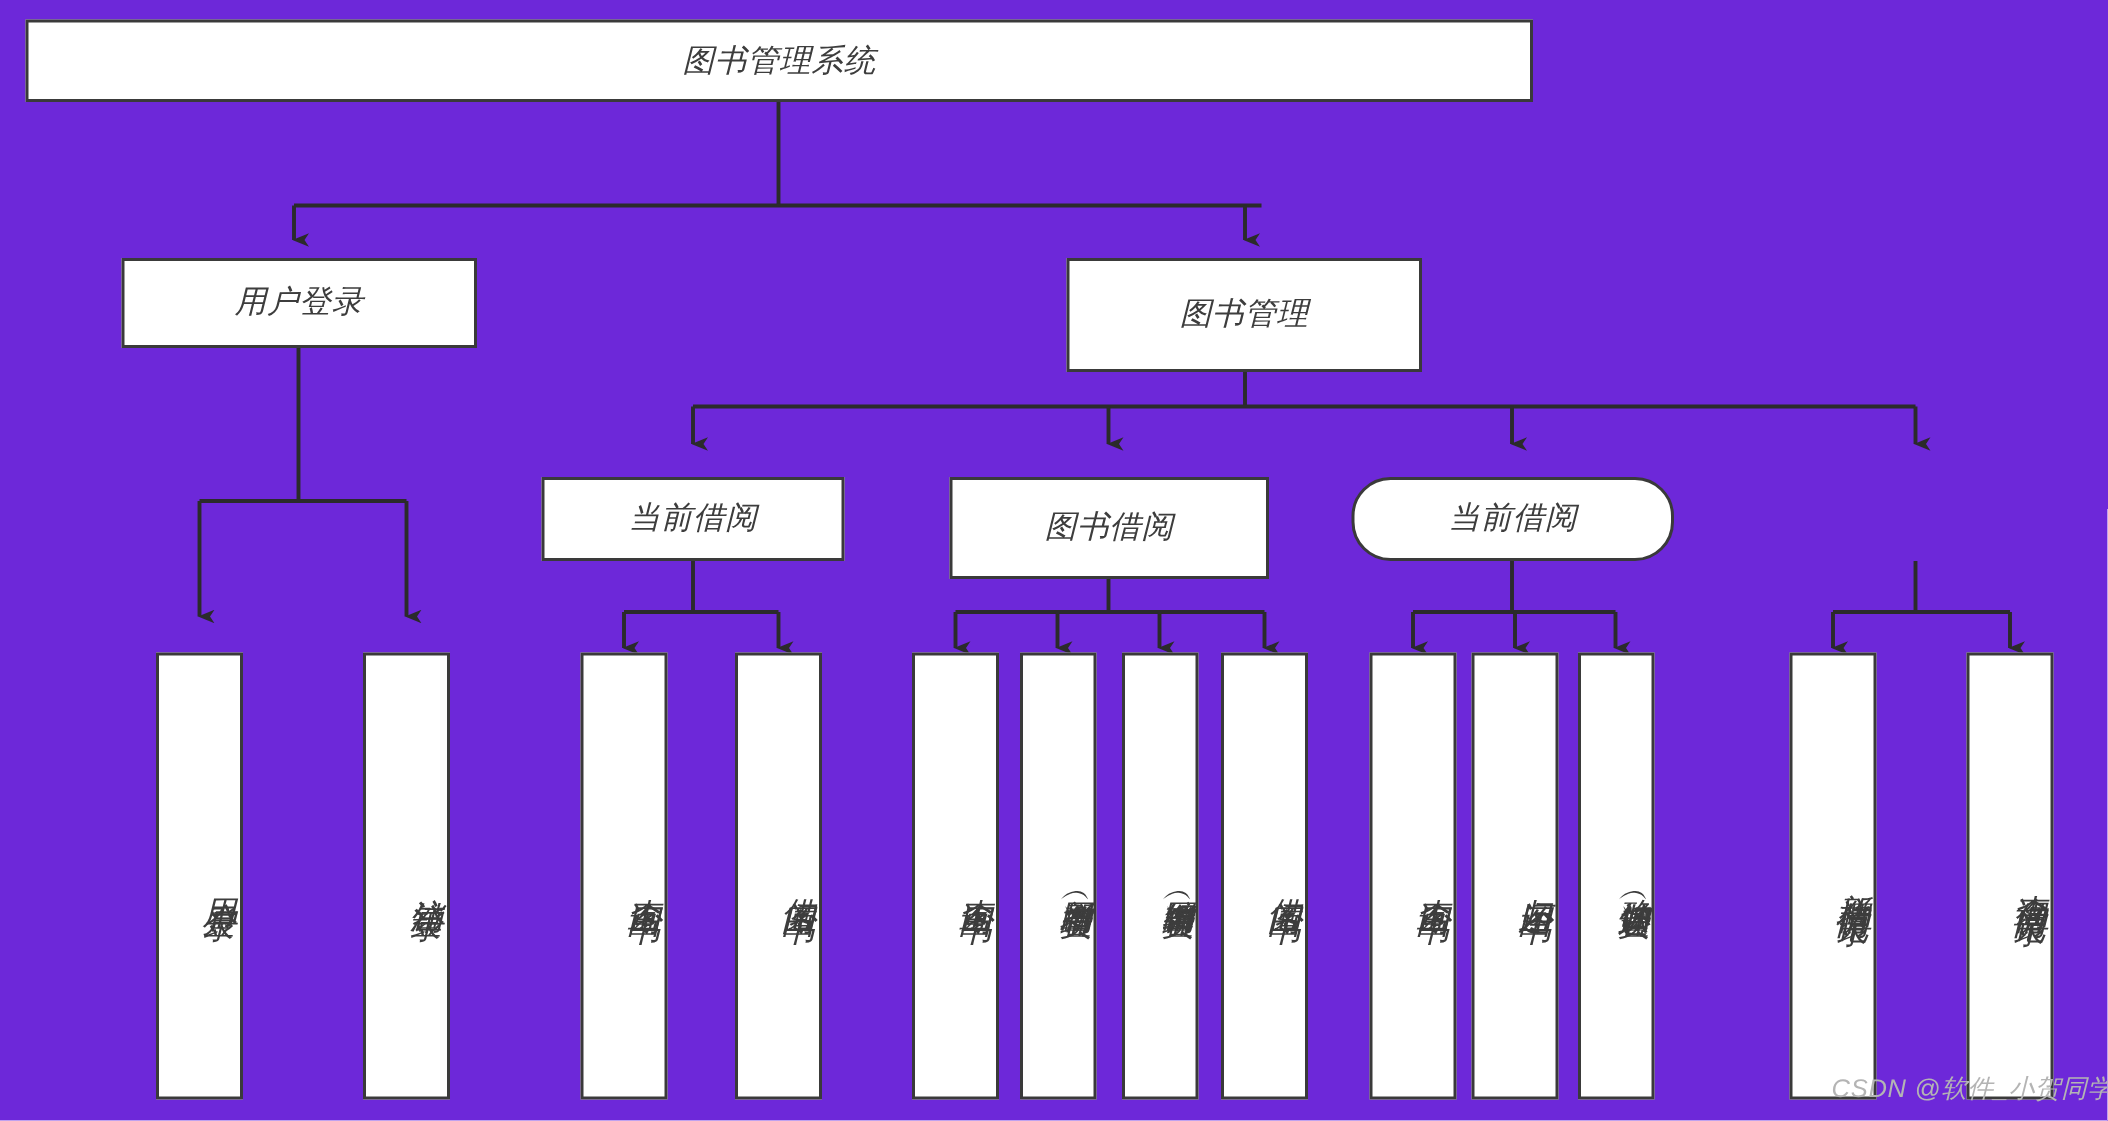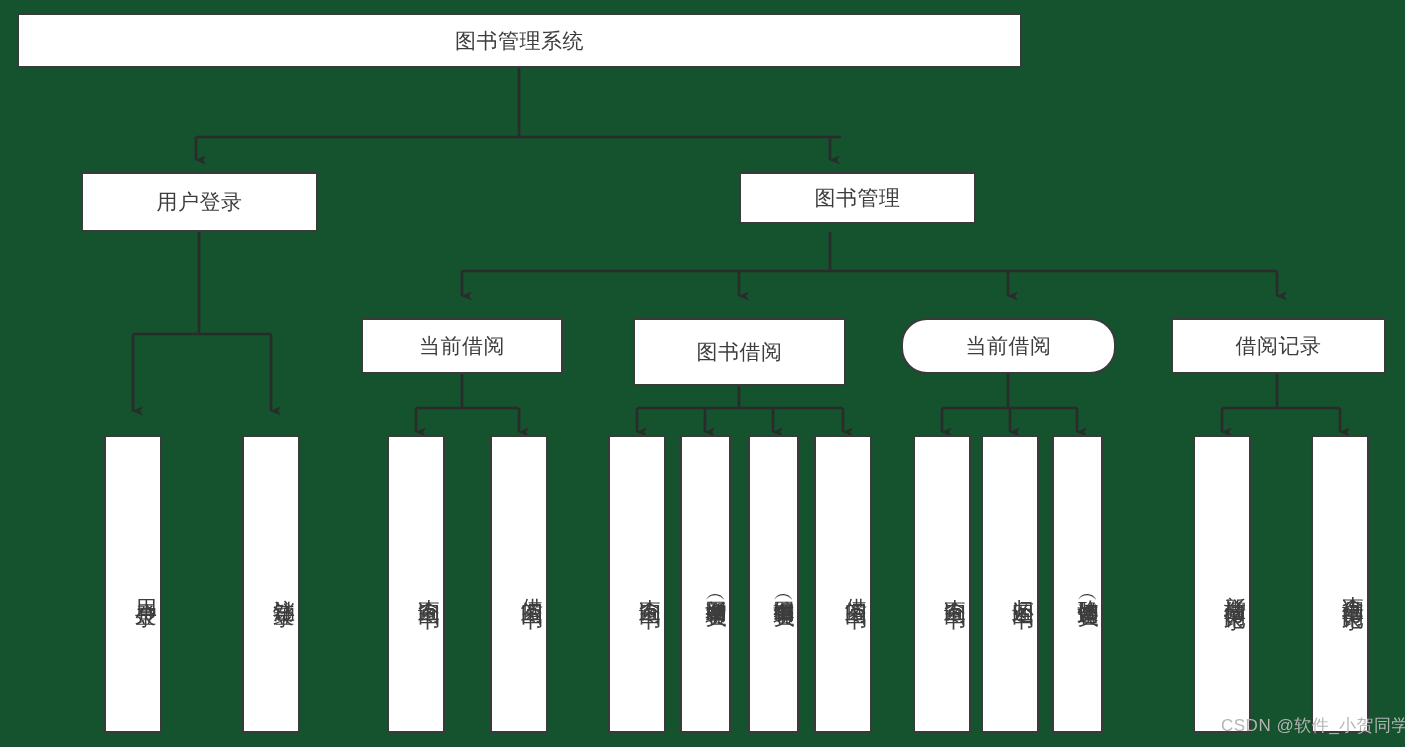--- a/index.html
+++ b/index.html
@@ -10,21 +10,22 @@
   body {
     width: 1405px;
     height: 747px;
     font-family: "Liberation Sans", "DejaVu Sans", sans-serif;
     overflow: hidden;
   }
   #diagram-root {
     position: relative;
     width: 1405px;
     height: 747px;
-    background: #14532d;
+    background: #6d28d9;
+    font-style: italic;
   }
   svg.wires {
     position: absolute;
     left: 0;
     top: 0;
     width: 1405px;
     height: 747px;
     pointer-events: none;
   }
   .node {
@@ -119,26 +120,25 @@
       <path d="M1277,374 L1277,408"></path>
       <path d="M1222,408 L1340,408"></path>
       <path d="M1222,408 L1222,432" marker-end="url(#arrowhead)"></path>
       <path d="M1340,408 L1340,432" marker-end="url(#arrowhead)"></path>
     </g>
   </svg>
 
   <div class="node horiz" style="left:17px; top:13px; width:1005px; height:55px;">图书管理系统</div>
 
   <div class="node horiz" style="left:81px; top:172px; width:237px; height:60px;">用户登录</div>
-  <div class="node horiz" style="left:711px; top:172px; width:237px; height:52px;margin-left:28px;">图书管理</div>
+  <div class="node horiz" style="left:711px; top:172px; width:237px; height:76px;">图书管理</div>
 
   <div class="node horiz" style="left:361px; top:318px; width:202px; height:56px;">当前借阅</div>
   <div class="node horiz" style="left:633px; top:318px; width:213px; height:68px;">图书借阅</div>
   <div class="node horiz" style="left:901px; top:318px; width:215px; height:56px;border-radius:26px;">当前借阅</div>
-  <div class="node horiz" style="left:1171px; top:318px; width:215px; height:56px;">借阅记录</div>
 
   <div class="node leaf" style="left:104px; top:435px; width:58px; height:298px;">用户登录</div>
   <div class="node leaf" style="left:242px; top:435px; width:58px; height:298px;">注销登录</div>
 
   <div class="node leaf" style="left:387px; top:435px; width:58px; height:298px;">查询图书</div>
   <div class="node leaf" style="left:490px; top:435px; width:58px; height:298px;">借阅图书</div>
 
   <div class="node leaf" style="left:608px; top:435px; width:58px; height:298px;">查询图书</div>
   <div class="node leaf tall-text" style="left:680px; top:435px; width:51px; height:298px;">新增图书（管理员）</div>
   <div class="node leaf tall-text" style="left:748px; top:435px; width:51px; height:298px;">编辑图书（管理员）</div>

